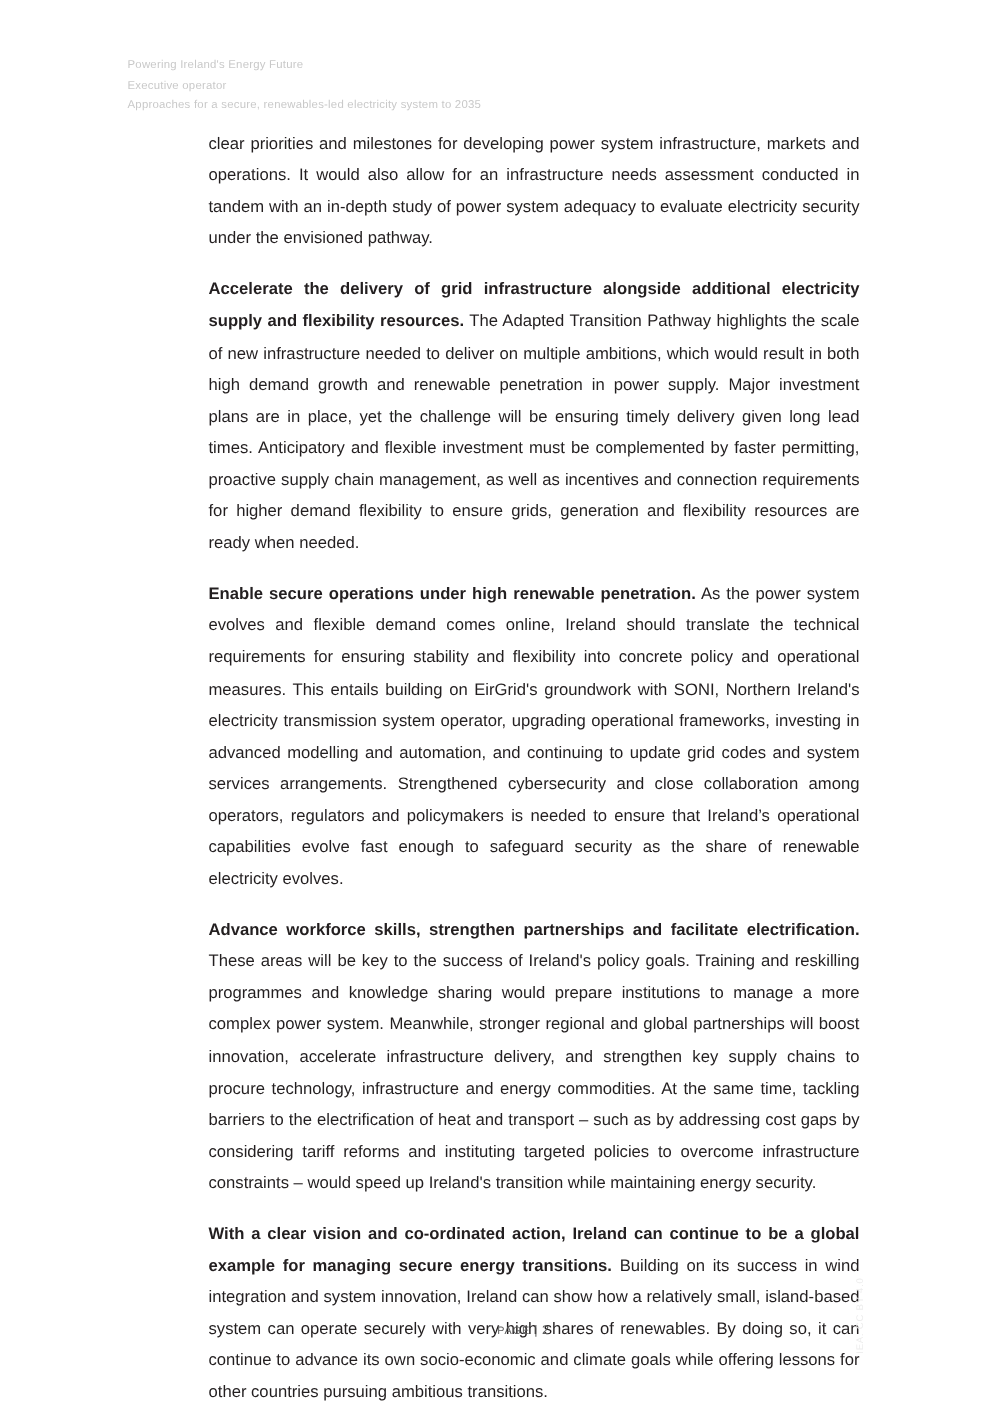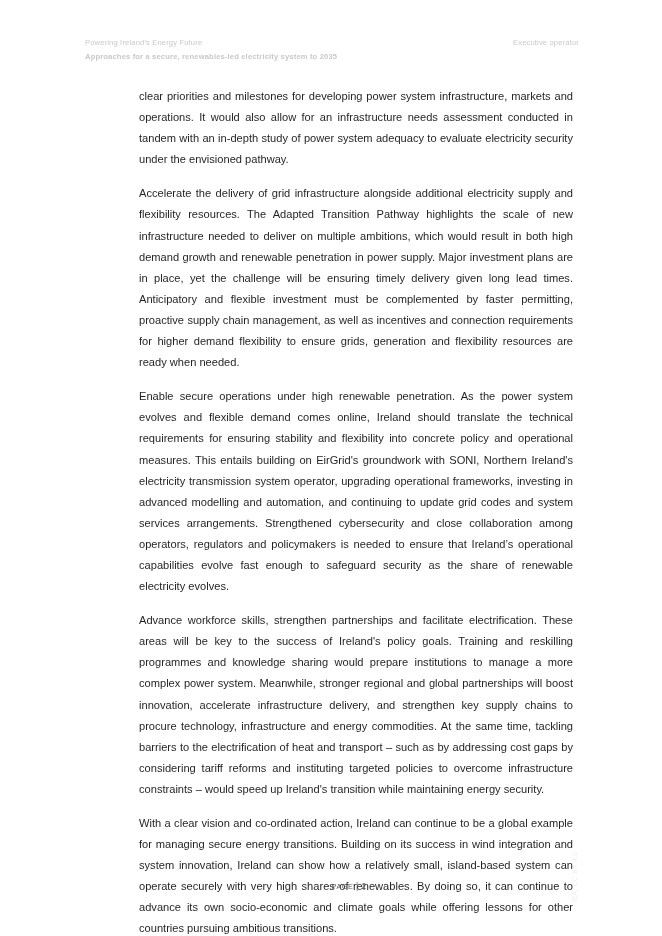--- a/index.html
+++ b/index.html
@@ -26,24 +26,24 @@
     font-size: 7.6px;
     line-height: 13.6px;
     color: #c9c9c9;
     letter-spacing: 0.15px;
   }
   .header-row-1 {
     display: flex;
     justify-content: space-between;
     align-items: baseline;
     white-space: nowrap;
+    flex-direction: column;
   }
   .header-row-2 {
     white-space: nowrap;
-    font-weight: bold;
   }
 
   
   .content {
     position: absolute;
     left: 135px;
     top: 86px;
     width: 438px;
   }
   .para {
@@ -52,21 +52,21 @@
     text-align: justify;
     text-justify: inter-word;
     margin: 0 0 13px 4px;
     color: #231f20;
     hyphens: none;
   }
   .para:last-child {
     margin-bottom: 0;
   }
   .para .lead {
-    font-weight: normal;
+    font-weight: bold;
   }
 
   
   .page-footer {
     position: absolute;
     left: 0;
     top: 881px;
     width: 662px;
     text-align: center;
     font-size: 8.4px;

